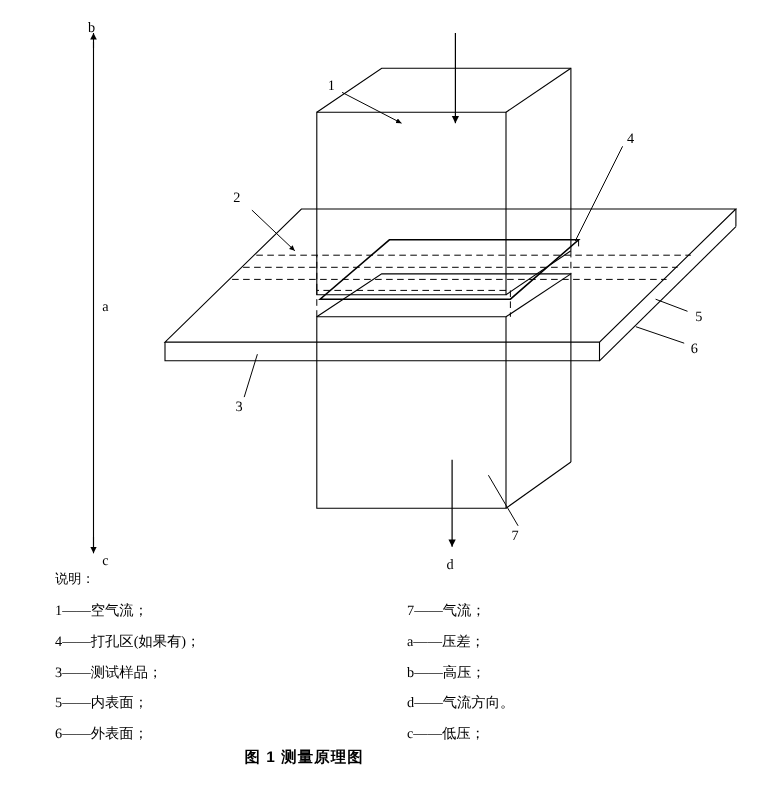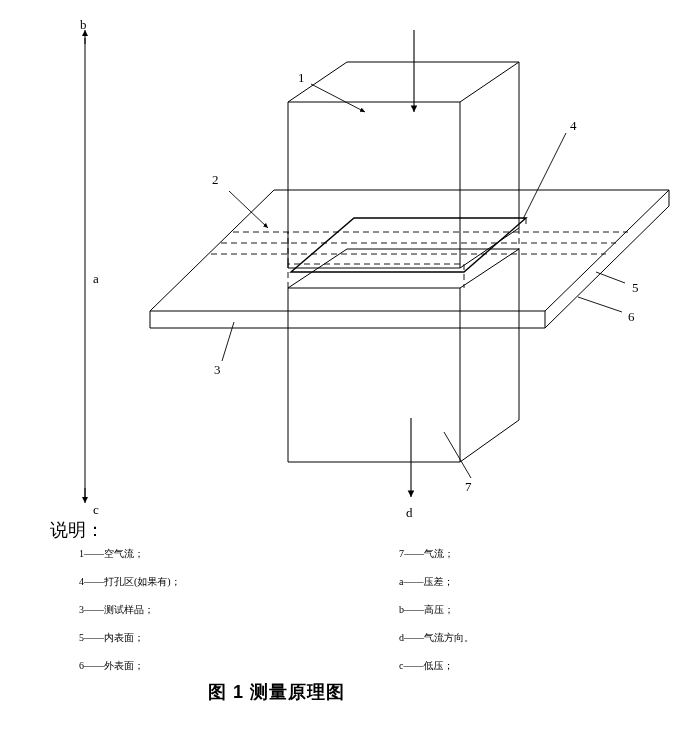--- a/index.html
+++ b/index.html
@@ -35,41 +35,40 @@
     top: 512px;
     width: 693px;
     height: 160px;
     font-size: 13.5px;
     line-height: 1.15;
   }
   .legend-title {
     position: absolute;
     left: 50px;
     top: 8px;
-    font-size: 18px;
+    font-size: 12px;
   }
   .legend-col {
     position: absolute;
     top: 36px;
   }
   .legend-col.left { left: 50px; width: 300px; }
   .legend-col.right { left: 370px; width: 300px; }
   .legend-item {
     height: 28px;
     white-space: nowrap;
-    font-size: 10px;
-    margin-left: 29px;
+    font-size: 13px;
   }
   .caption {
     position: absolute;
     left: 0;
     top: 680px;
     width: 553px;
     text-align: center;
-    font-size: 18px;
+    font-size: 14px;
     font-weight: bold;
     letter-spacing: 1px;
     font-family: "Liberation Sans", "DejaVu Sans", sans-serif;
   }
   .lbl {
     font-family: "Liberation Serif", "DejaVu Serif", serif;
     font-size: 13px;
     fill: #000000;
   }
 </style>

